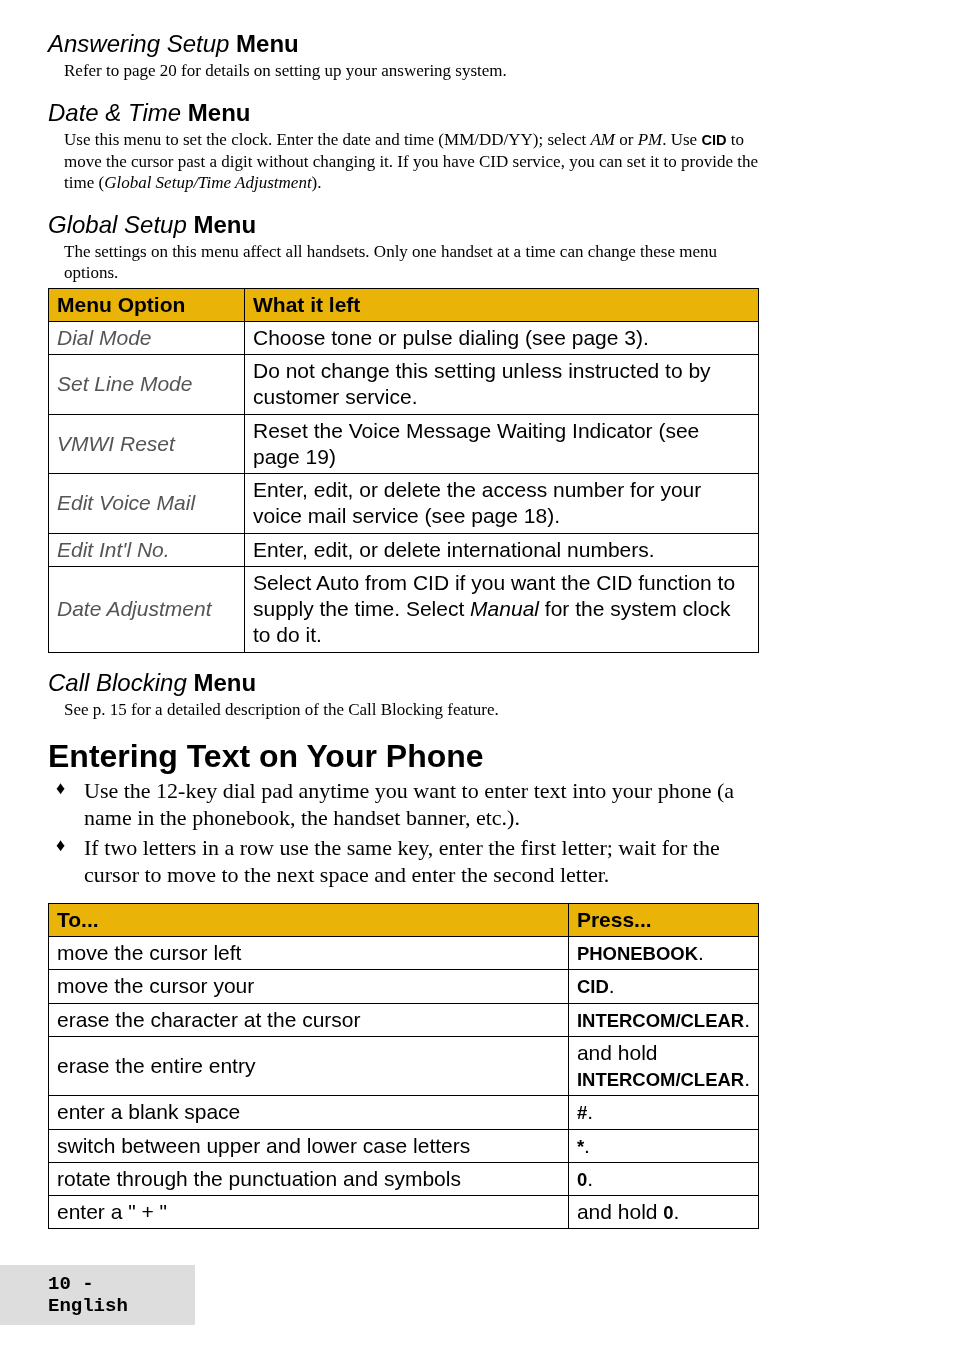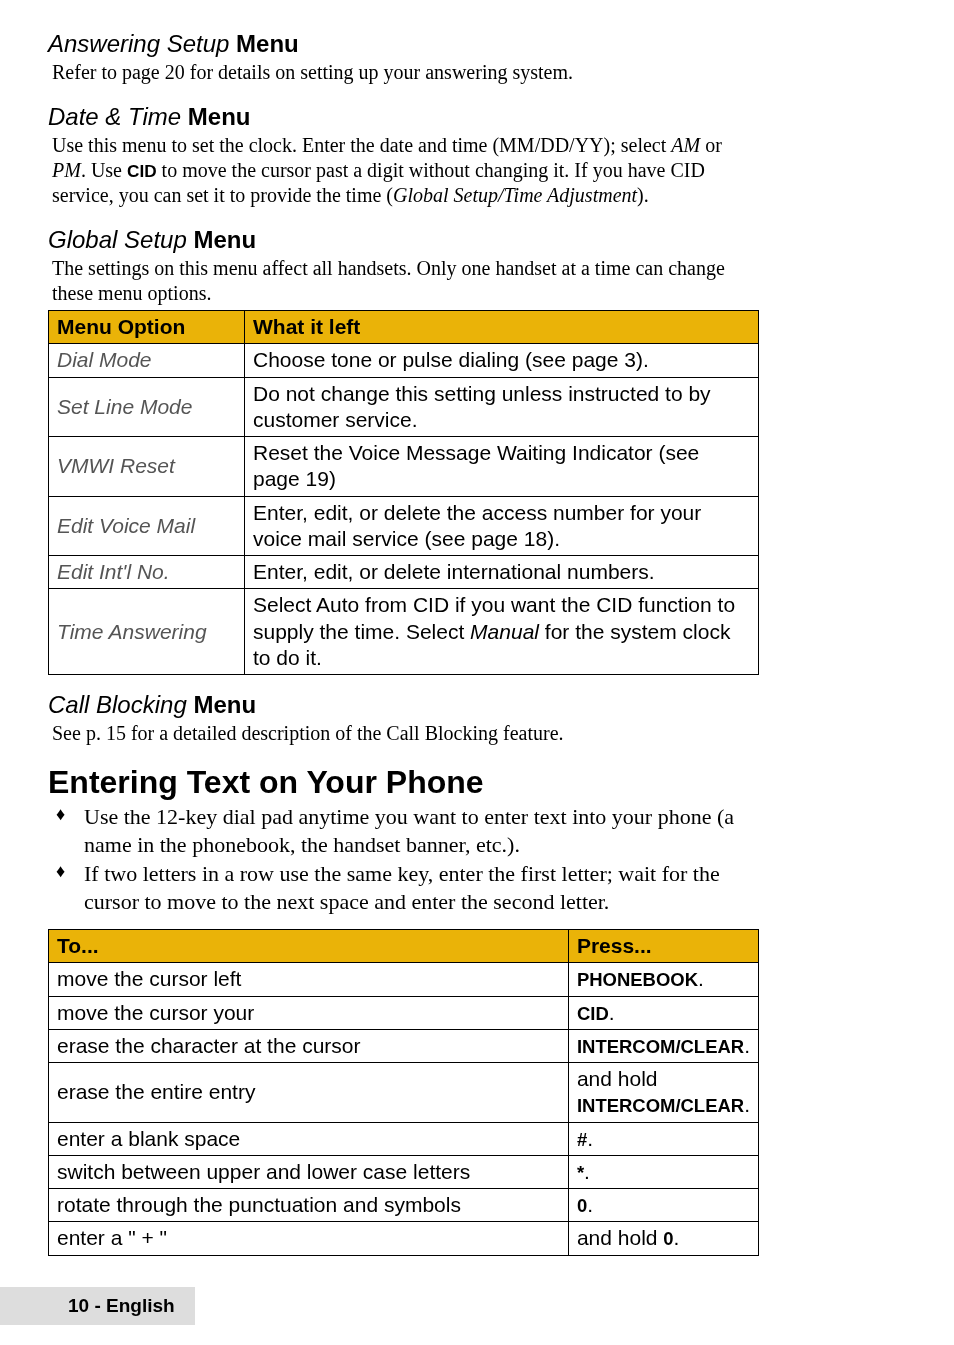--- a/index.html
+++ b/index.html
@@ -24,23 +24,23 @@
     font-style: italic;
     font-family: 'Helvetica Neue', Arial, sans-serif;
     font-weight: 400;
   }
   .section-heading .bold-part {
     font-family: 'Helvetica Neue', Arial, sans-serif;
     font-weight: 700;
   }
   .body-text {
     font-family: Georgia, 'Times New Roman', serif;
-    font-size: 20px;
+    font-size: 17px;
     line-height: 1.25;
-    margin: 0 0 18px 4px;
+    margin: 0 0 18px 16px;
   }
   .italic-serif { font-style: italic; }
   .smallcaps-bold {
     font-family: 'Helvetica Neue', Arial, sans-serif;
     font-weight: 700;
     font-size: 0.86em;
   }
   table {
     border-collapse: collapse;
     width: 100%;
@@ -91,22 +91,22 @@
   .press-cell .boldkey {
     font-family: 'Helvetica Neue', Arial, sans-serif;
     font-weight: 700;
     font-size: 0.88em;
   }
   .footer {
     position: absolute;
     left: 0;
     bottom: 20px;
     background: #ddd;
-    padding: 8px 14px 8px 68px;
-    font-family: Liberation Sans, sans-serif;
+    padding: 8px 14px 8px 48px;
+    font-family: Liberation Mono, monospace;
     font-weight: 700;
     font-size: 19px;
     width: 195px;
   }
   .sect-gap { margin-bottom: 2px; }
 </style>
 </head>
 <body>
 
 <div class="page">
@@ -150,21 +150,21 @@
       </tr>
       <tr>
         <td class="menu-col">Edit Voice Mail</td>
         <td>Enter, edit, or delete the access number for your voice mail service (see page 18).</td>
       </tr>
       <tr>
         <td class="menu-col">Edit Int'l No.</td>
         <td>Enter, edit, or delete international numbers.</td>
       </tr>
       <tr>
-        <td class="menu-col">Time Answering</td>
+        <td class="menu-col">Date Adjustment</td>
         <td>
           <span>Select </span><span style="">Auto from CID</span><span> if you want the CID function to supply the time. Select </span><span style="font-style:italic">Manual</span><span> for the system clock to do it.</span>
         </td>
       </tr>
     </tbody>
   </table>
 
   <h3 class="section-heading sect-gap">
     <span class="italic-part">Call Blocking </span><span class="bold-part">Menu</span>
   </h3>

